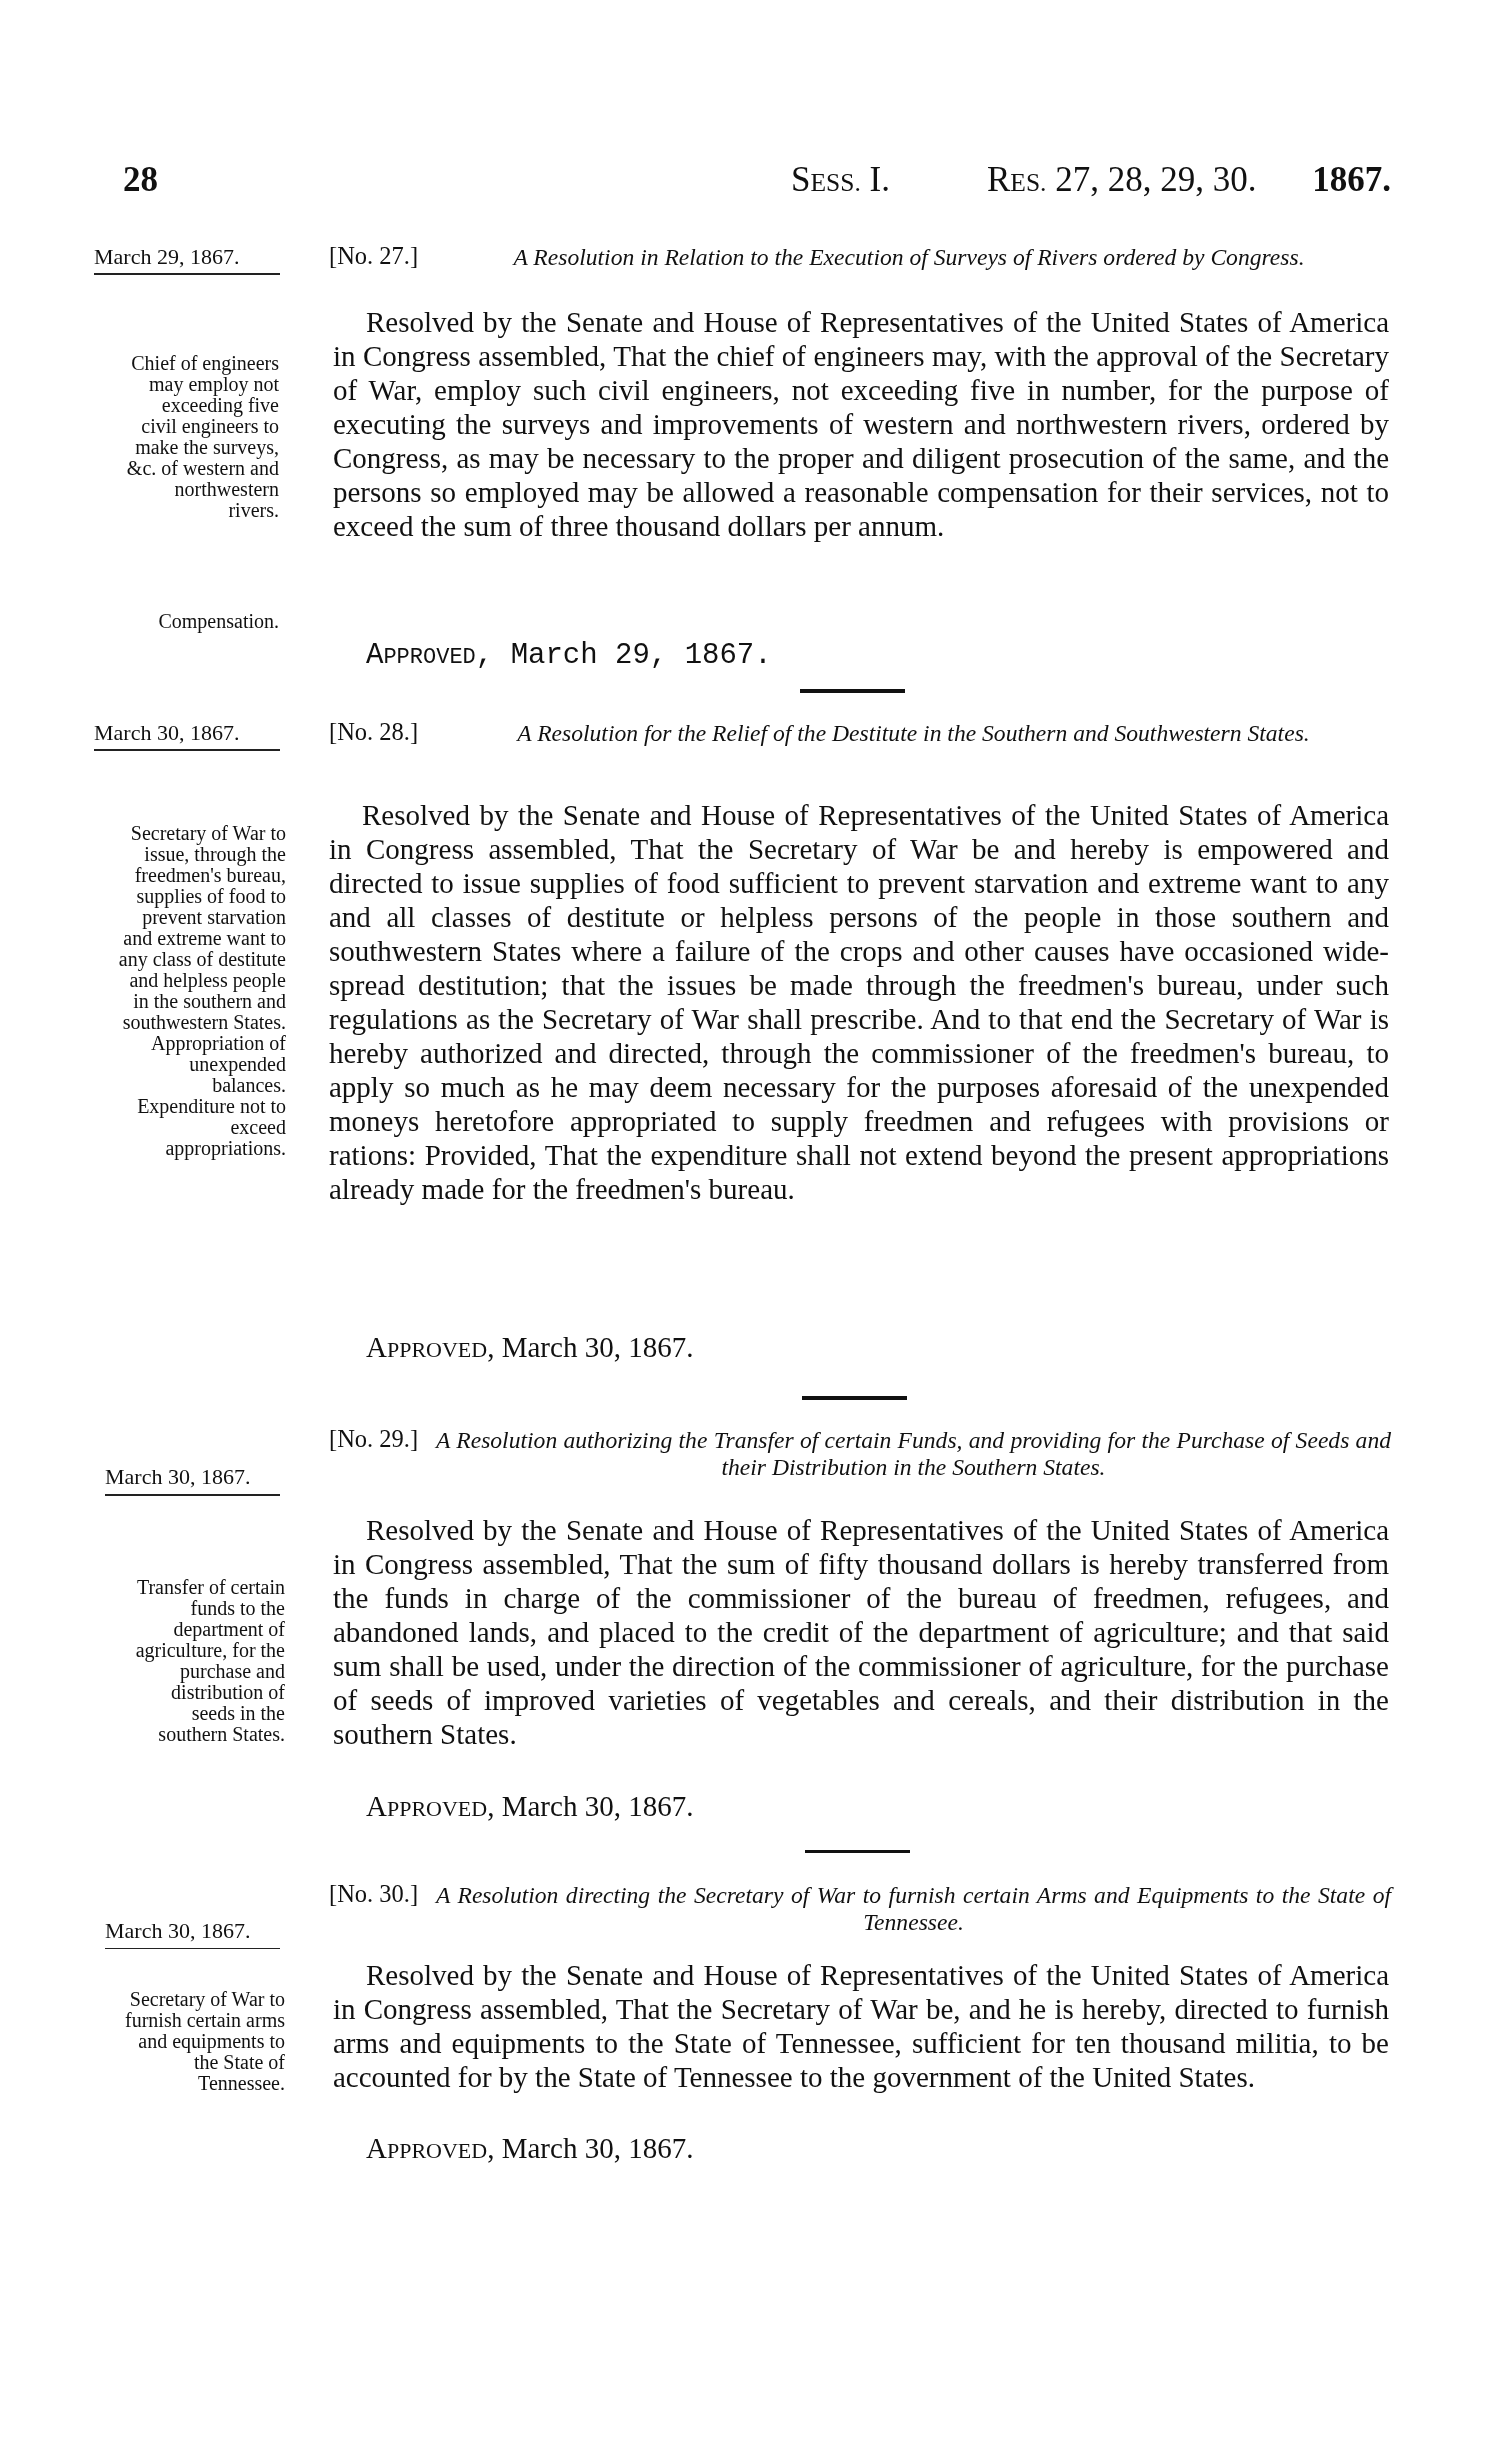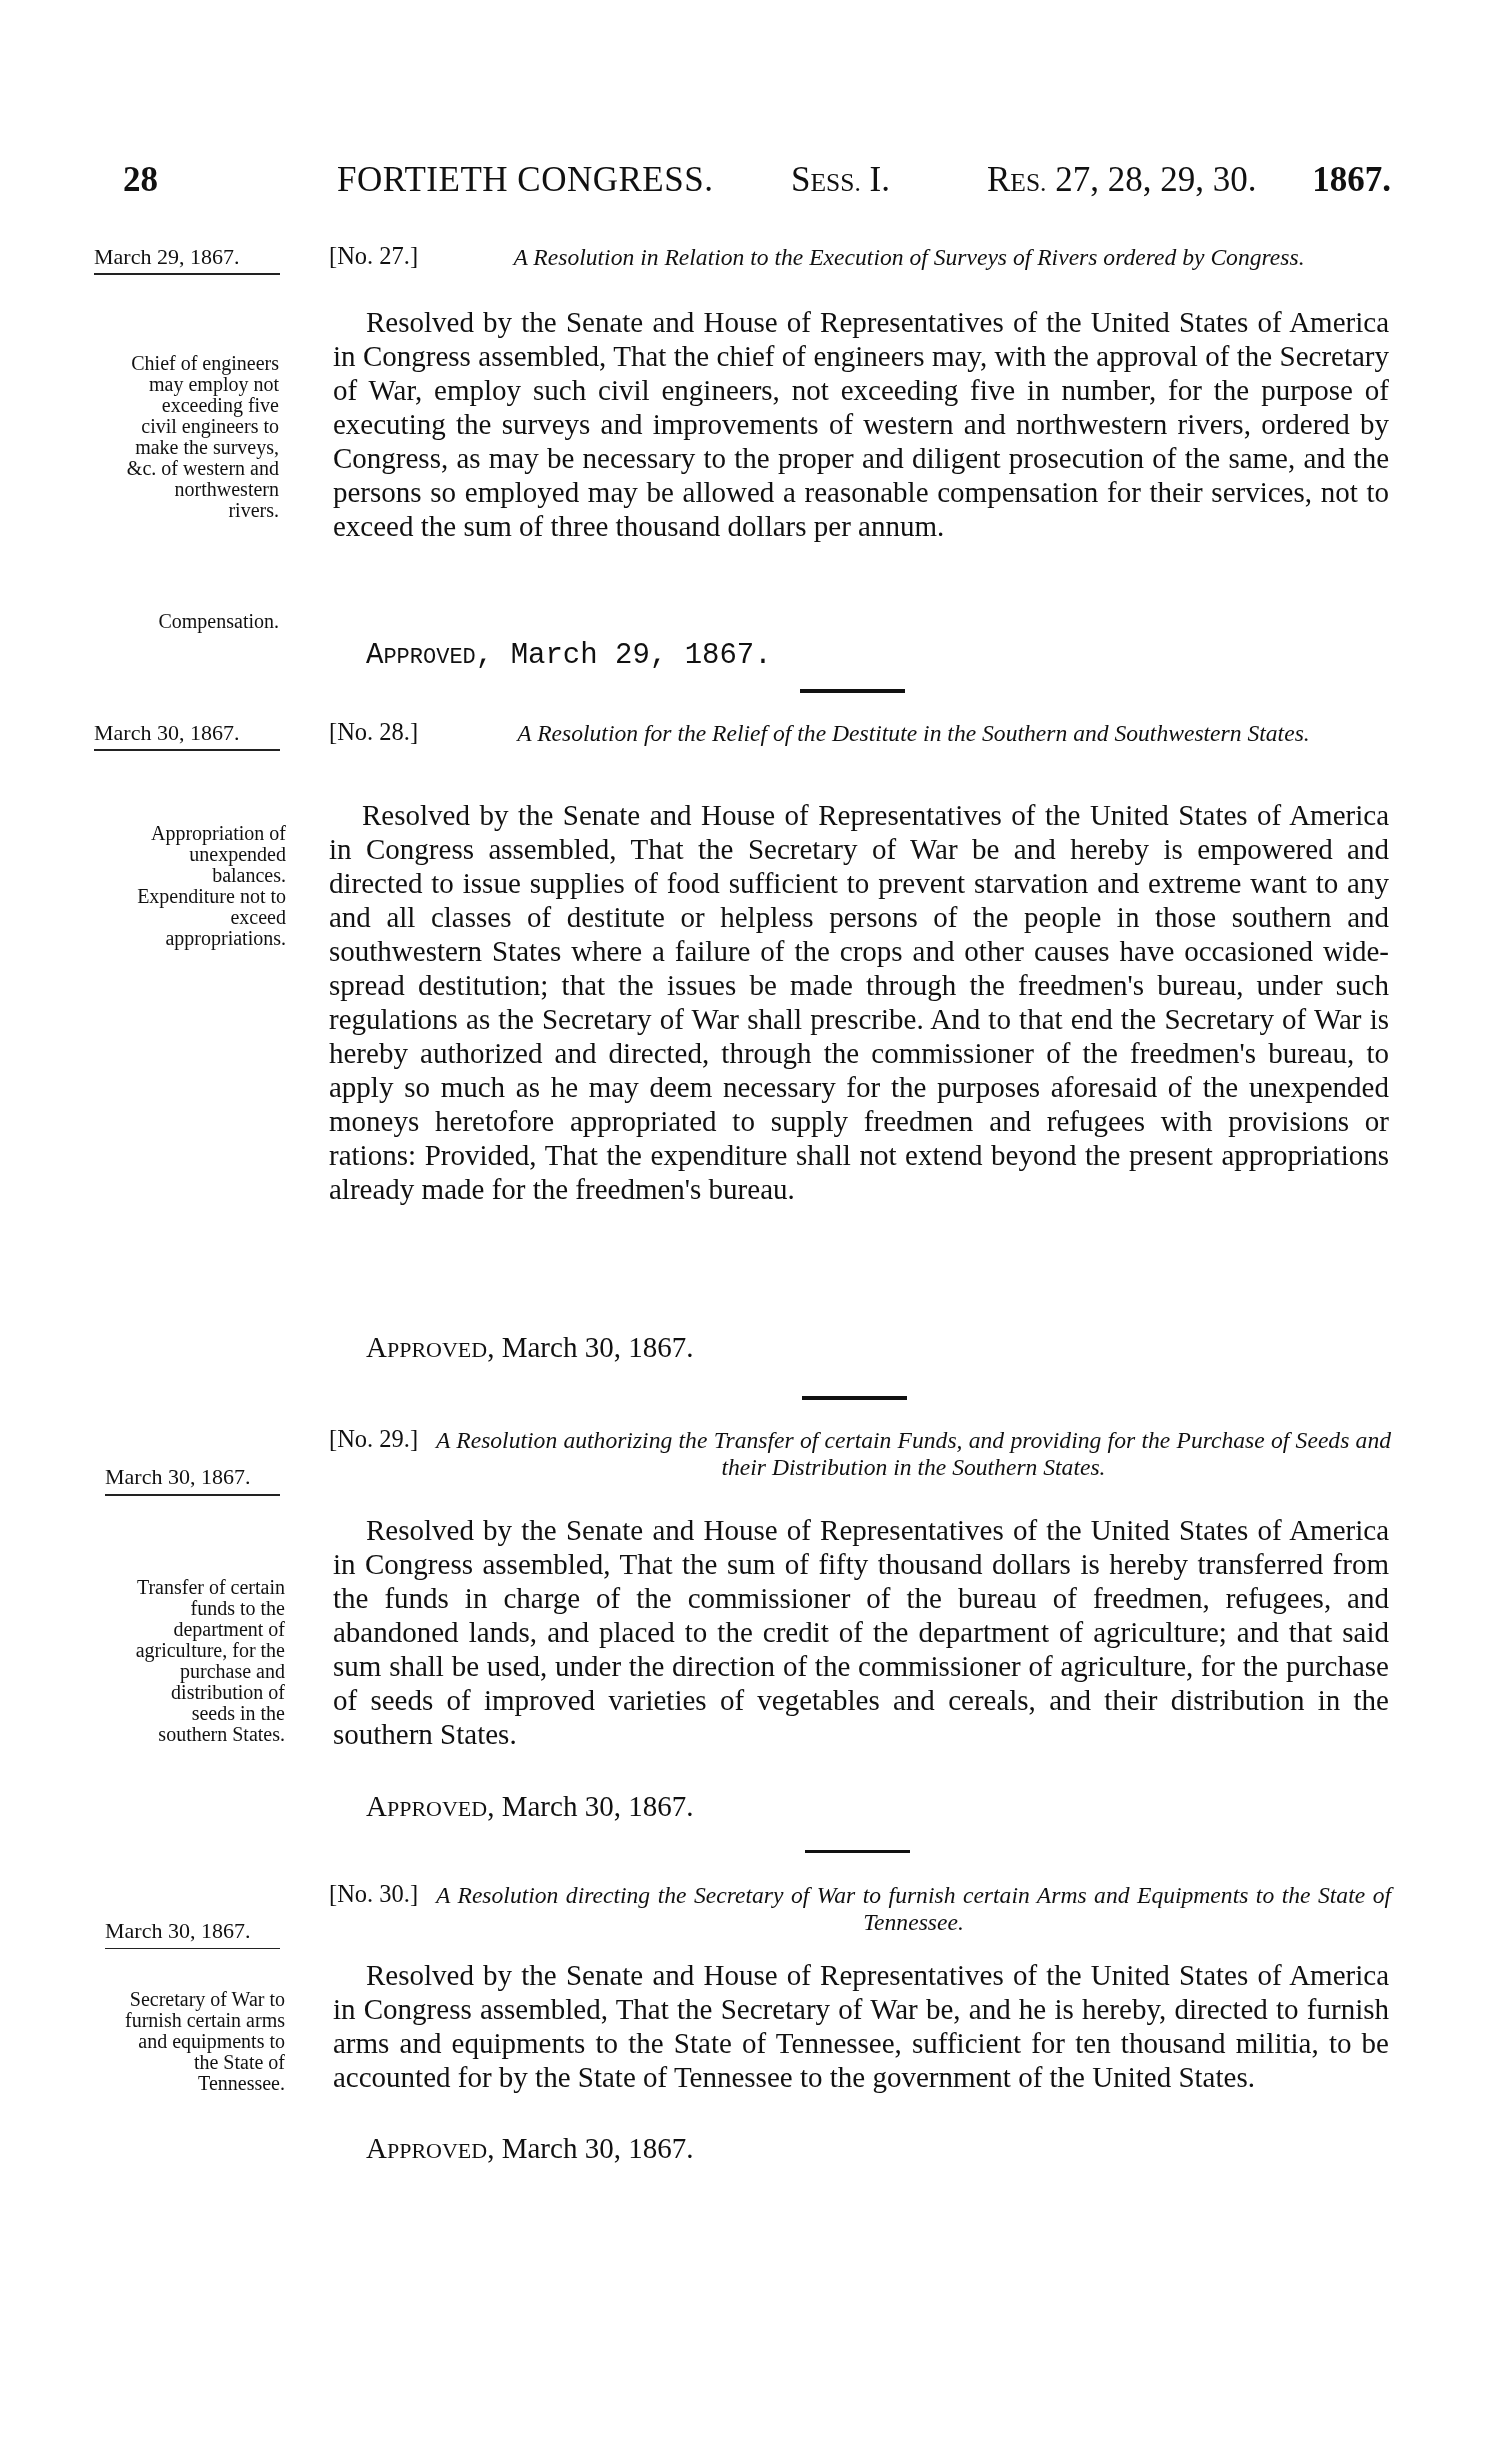--- a/index.html
+++ b/index.html
@@ -37,21 +37,20 @@
   }
   .margin-note .first { padding-left: 20px; }
   .margin-note .entry { margin: 0; }
   .sep { position: absolute; height: 3.6px; background: #111; }
 </style>
 </head>
 <body>
 
 <div class="abs running-head">
   <span class="page-num">28</span>
-  <span class="head-title">FORTIETH CONGRESS.</span>
   <span class="head-sess"><span class="sc-big">S</span><span class="sc-small">ESS.</span> <span>I.</span></span>
   <span class="head-res"><span class="sc-big">R</span><span class="sc-small">ES.</span> <span>27, 28, 29, 30.</span></span>
   <span class="head-year">1867.</span>
 </div>
 
 <section>
   <div class="abs dateline" style="left:94px; top:244px;">March 29, 1867.</div>
   <div class="dateline-rule" style="left:94px; top:273px; width:186px;"></div>
   <div class="abs resno" style="left:329px; top:242px;text-align:right;">[No. 27.]</div>
   <div class="abs res-title" style="left:427px; top:244px; width:964px;">A Resolution in Relation to the Execution of Surveys of Rivers ordered by Congress.</div>
@@ -72,20 +71,21 @@
   <div class="sep" style="left:800px; top:689px; width:105px;"></div>
 </section>
 
 <section>
   <div class="abs dateline" style="left:94px; top:720px;">March 30, 1867.</div>
   <div class="dateline-rule" style="left:94px; top:749px; width:186px;"></div>
   <div class="abs resno" style="left:329px; top:718px;">[No. 28.]</div>
   <div class="abs res-title" style="left:436px; top:720px; width:955px;font-style:italic;">A Resolution for the Relief of the Destitute in the Southern and Southwestern States.</div>
 
   <div class="abs margin-note" style="left:95px; top:823px; width:191px;">
+    <p class="entry first">Secretary of War to issue, through the freedmen's bureau, supplies of food to prevent starvation and extreme want to any class of destitute and helpless people in the southern and southwestern States.</p>
     <p class="entry first">Appropriation of unexpended balances.</p>
     <p class="entry first">Expenditure not to exceed appropriations.</p>
   </div>
 
   <div class="abs body-text" style="left:329px; top:798px; width:1060px;">
     <p><span class="it">Resolved by the Senate and House of Representatives of the United States of America in Congress assembled,</span><span> That the Secretary of War be and hereby is empowered and directed to issue supplies of food sufficient to prevent starvation and extreme want to any and all classes of destitute or helpless persons of the people in those southern and southwestern States where a failure of the crops and other causes have occasioned wide-spread destitution; that the issues be made through the freedmen's bureau, under such regulations as the Secretary of War shall prescribe. And to that end the Secretary of War is hereby authorized and directed, through the commissioner of the freedmen's bureau, to apply so much as he may deem necessary for the purposes aforesaid of the unexpended moneys heretofore appropriated to supply freedmen and refugees with provisions or rations: </span><span class="it">Provided,</span><span> That the expenditure shall not extend beyond the present appropriations already made for the freedmen's bureau.</span></p>
   </div>
   <div class="abs approved" style="left:333px; top:1330px;">
     <span class="sc1">A</span><span class="sc2">PPROVED</span><span>, March 30, 1867.</span>
   </div>

